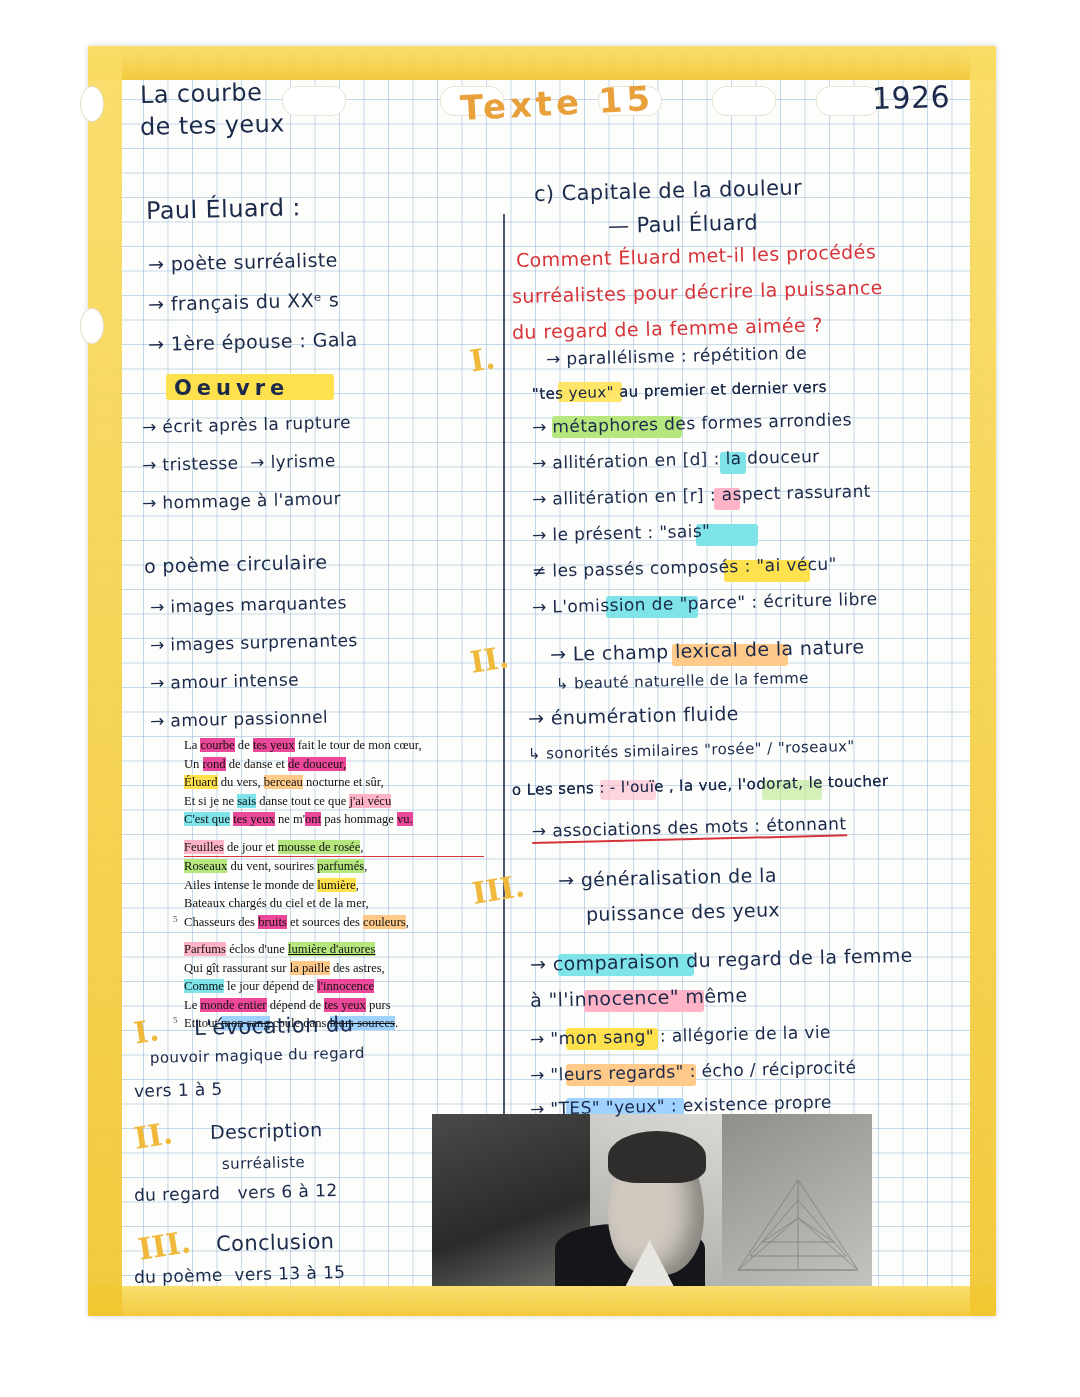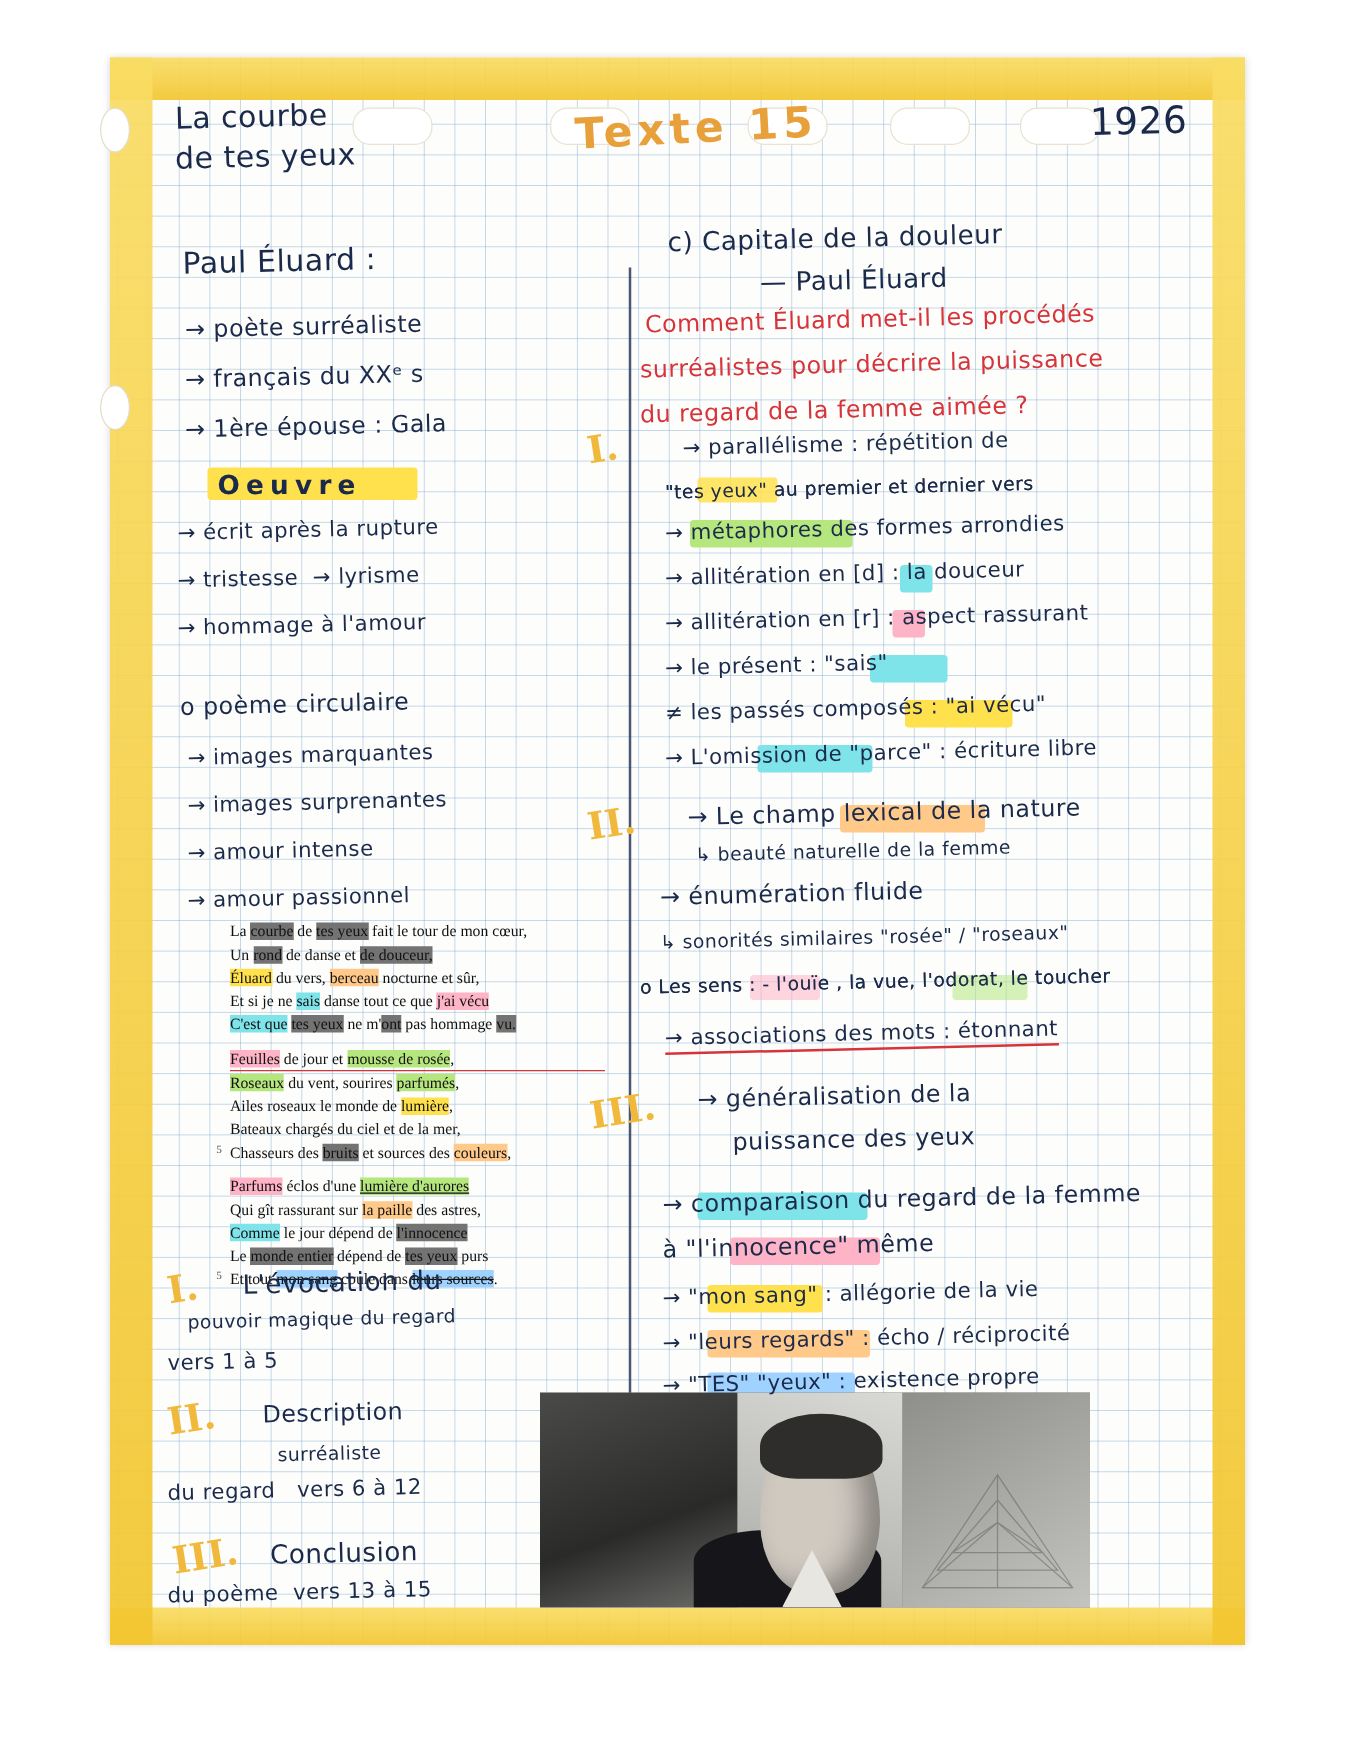--- a/index.html
+++ b/index.html
@@ -113,21 +113,21 @@
     line-height: 1.47;
   }
   #poem .stanza { margin-bottom: 9px; position: relative; }
   #poem .ln { white-space: nowrap; }
   #poem .num {
     position: absolute;
     left: -11px;
     font-size: 9px;
     color: #555;
   }
-  #poem .sb { background: #737373; }
+  #poem .sb { background: #ec4899; }
   #poem .sy { background: #ffe14d; }
   #poem .sp { background: #ffb3c6; }
   #poem .sg { background: #b6e77f; }
   #poem .so { background: #ffc98a; }
   #poem .sc { background: #7fe3ea; }
   #poem .strike { background: #9fd2ff; text-decoration: line-through; }
   #poem .redline { border-bottom: 1.6px solid #d6343a; }
 
   
   .roman {
@@ -247,21 +247,21 @@
     <div class="stanza">
       <div class="ln"><span>La </span><span class="sb">courbe</span><span> de </span><span class="sb">tes yeux</span><span> fait le tour de mon cœur,</span></div>
       <div class="ln"><span>Un </span><span class="sb">rond</span><span> de danse et </span><span class="sb">de douceur,</span></div>
       <div class="ln"><span class="sy">Éluard</span><span> du vers, </span><span class="so">berceau</span><span> nocturne et sûr,</span></div>
       <div class="ln"><span>Et si je ne </span><span class="sc">sais</span><span> danse tout ce que </span><span class="sp">j'ai vécu</span></div>
       <div class="ln"><span class="sc">C'est que</span><span> </span><span class="sb">tes yeux</span><span> ne m'</span><span class="sb">ont</span><span> pas hommage </span><span class="sb">vu.</span></div>
     </div>
     <div class="stanza">
       <div class="ln redline"><span class="sp">Feuilles</span><span> de jour et </span><span class="sg">mousse de rosée</span><span>,</span></div>
       <div class="ln"><span class="sg">Roseaux</span><span> du vent, sourires </span><span class="sg">parfumés</span><span>,</span></div>
-      <div class="ln"><span>Ailes roseaux le monde de </span><span class="sy">lumière</span><span>,</span></div>
+      <div class="ln"><span>Ailes intense le monde de </span><span class="sy">lumière</span><span>,</span></div>
       <div class="ln"><span>Bateaux chargés du ciel et de la mer,</span></div>
       <div class="ln"><span class="num">5</span><span>Chasseurs des </span><span class="sb">bruits</span><span> et sources des </span><span class="so">couleurs</span><span>,</span></div>
     </div>
     <div class="stanza">
       <div class="ln"><span class="sp">Parfums</span><span> éclos d'une </span><span class="sg" style="text-decoration:underline">lumière d'aurores</span></div>
       <div class="ln"><span>Qui gît rassurant sur </span><span class="so">la paille</span><span> des astres,</span></div>
       <div class="ln"><span class="sc">Comme</span><span> le jour dépend de </span><span class="sb">l'innocence</span></div>
       <div class="ln"><span>Le </span><span class="sb">monde entier</span><span> dépend de </span><span class="sb">tes yeux</span><span> purs</span></div>
       <div class="ln"><span class="num">5</span><span>Et tout </span><span class="strike">mon sang</span><span> coule dans </span><span class="strike">leurs sources</span><span>.</span></div>
     </div>

